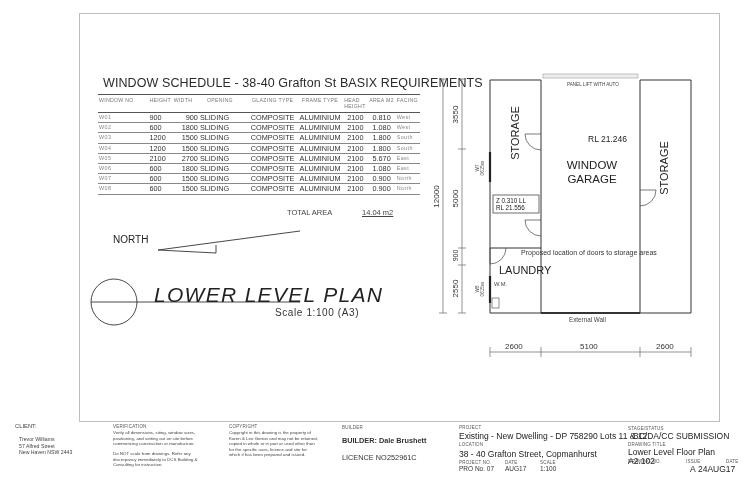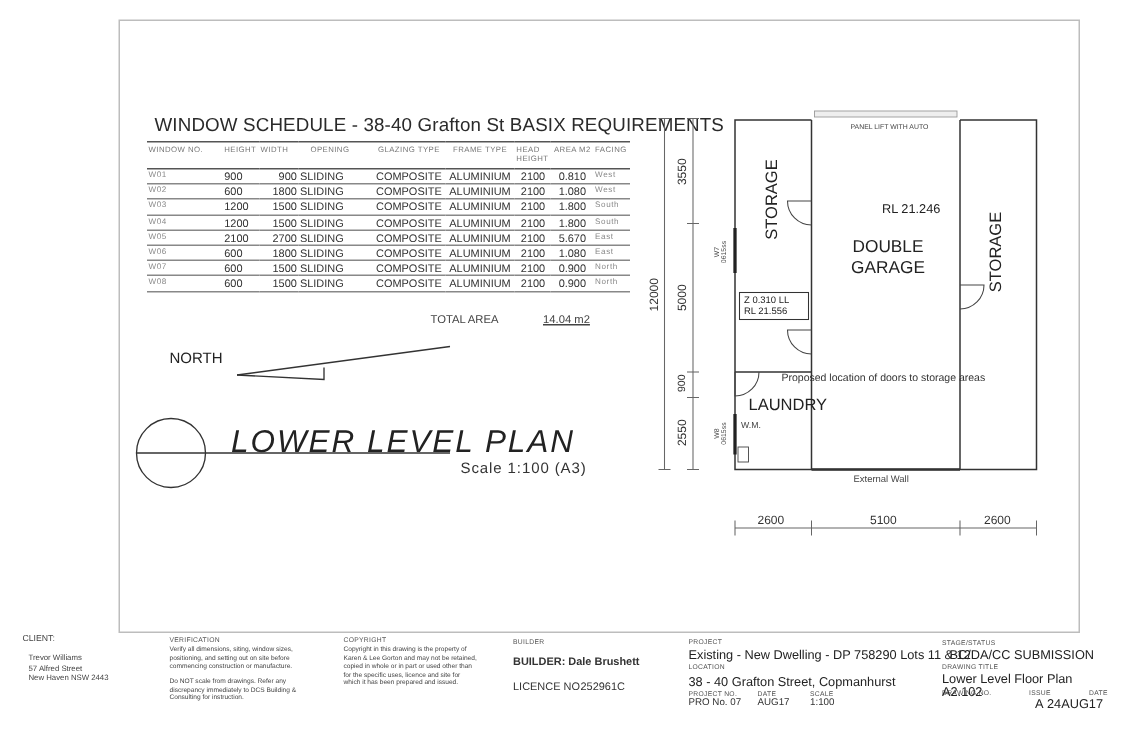--- a/index.html
+++ b/index.html
@@ -10,21 +10,21 @@
   table.sched{position:absolute;left:98px;top:94px;width:322px;border-collapse:collapse;}
   table.sched th{font-size:5.2px;font-weight:normal;color:#777;text-align:left;vertical-align:top;padding:2px 1px 3px;letter-spacing:0.3px;line-height:6px;border-top:1px solid #555;border-bottom:1px solid #555;}
   table.sched td{font-size:7.3px;color:#333;padding:0 1px;height:9.2px;line-height:9px;border-bottom:1px solid #888;white-space:nowrap;}
   table.sched td.sm{font-size:5.4px;color:#888;letter-spacing:0.4px;}
   .r{text-align:right;}
   .c{text-align:center;}
   .total-label{left:287px;top:208px;font-size:7.5px;color:#444;}
   .total-val{left:362px;top:208px;font-size:7.5px;color:#444;text-decoration:underline;}
   .north-label{left:113px;top:234px;font-size:10px;color:#222;}
   .plan-title{left:154px;top:283px;font-size:21px;color:#222;letter-spacing:1.3px;font-weight:300;font-style:italic;}
-  .scale-label{left:275px;top:307px;font-size:10px;color:#333;letter-spacing:0.6px;margin-left:32px;}
+  .scale-label{left:275px;top:307px;font-size:10px;color:#333;letter-spacing:0.6px;}
   .room{font-size:11px;color:#222;white-space:nowrap;}
   .vert{transform:rotate(-90deg);transform-origin:center;}
   .dim{font-size:8px;color:#333;}
   .small{font-size:5.5px;color:#444;white-space:nowrap;}
   .tb-label{font-size:4.5px;color:#555;letter-spacing:0.2px;text-transform:uppercase;white-space:nowrap;}
   .tb-text{font-size:4.4px;color:#444;line-height:5.6px;}
   .tb-val{font-size:7.3px;color:#333;white-space:nowrap;}
   .tb-big{font-size:8.5px;color:#222;white-space:nowrap;}
 </style>
 </head>
@@ -198,21 +198,21 @@
 
   <rect x="493" y="195" width="46" height="18" fill="#fff" stroke="#333" stroke-width="0.7"></rect>
 
   <rect x="492" y="298" width="7" height="10" fill="#fff" stroke="#444" stroke-width="0.6"></rect>
 </svg>
 
 <div class="abs small" style="left:567px;top:82px;font-size:4.6px;">PANEL LIFT WITH AUTO</div>
 <div class="abs room vert" style="left:487px;top:127px;width:56px;text-align:center;">STORAGE</div>
 <div class="abs room" style="left:573px;top:134px;font-size:8.5px;margin-left:15px;">RL  21.246</div>
 <div class="abs room" style="left:564px;top:158px;font-size:11.5px;text-align:center;width:56px;line-height:14px;">
-  <div>DOUBLE</div>
+  <div>WINDOW</div>
   <div>GARAGE</div>
 </div>
 <div class="abs room vert" style="left:636px;top:162px;width:56px;text-align:center;">STORAGE</div>
 <div class="abs small" style="left:496px;top:197px;font-size:6.3px;line-height:7px;color:#222;">
   <div>Z  0.310  LL</div>
   <div>RL  21.556</div>
 </div>
 <div class="abs small" style="left:521px;top:249px;font-size:7px;color:#333;">Proposed location of doors to storage areas</div>
 <div class="abs room" style="left:499px;top:264px;font-size:11px;">LAUNDRY</div>
 <div class="abs small" style="left:494px;top:281px;font-size:5.8px;">W.M.</div>

